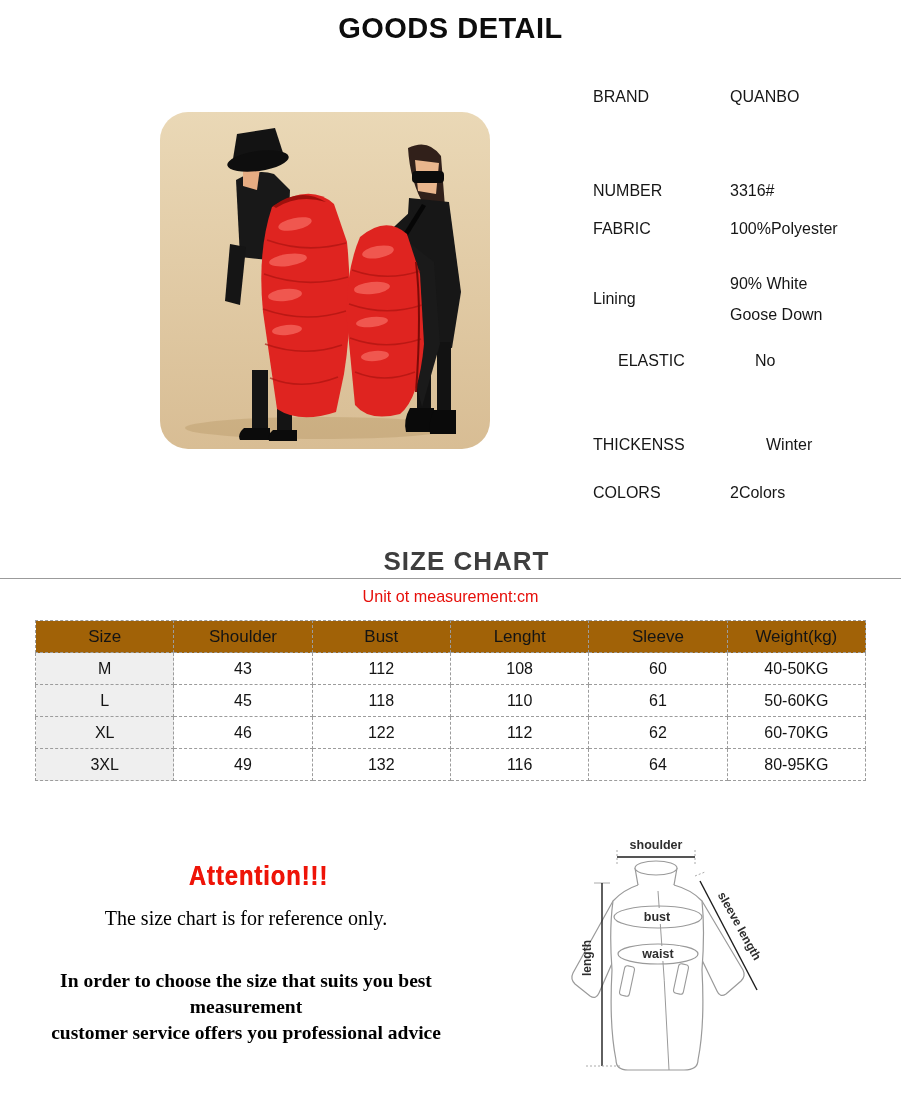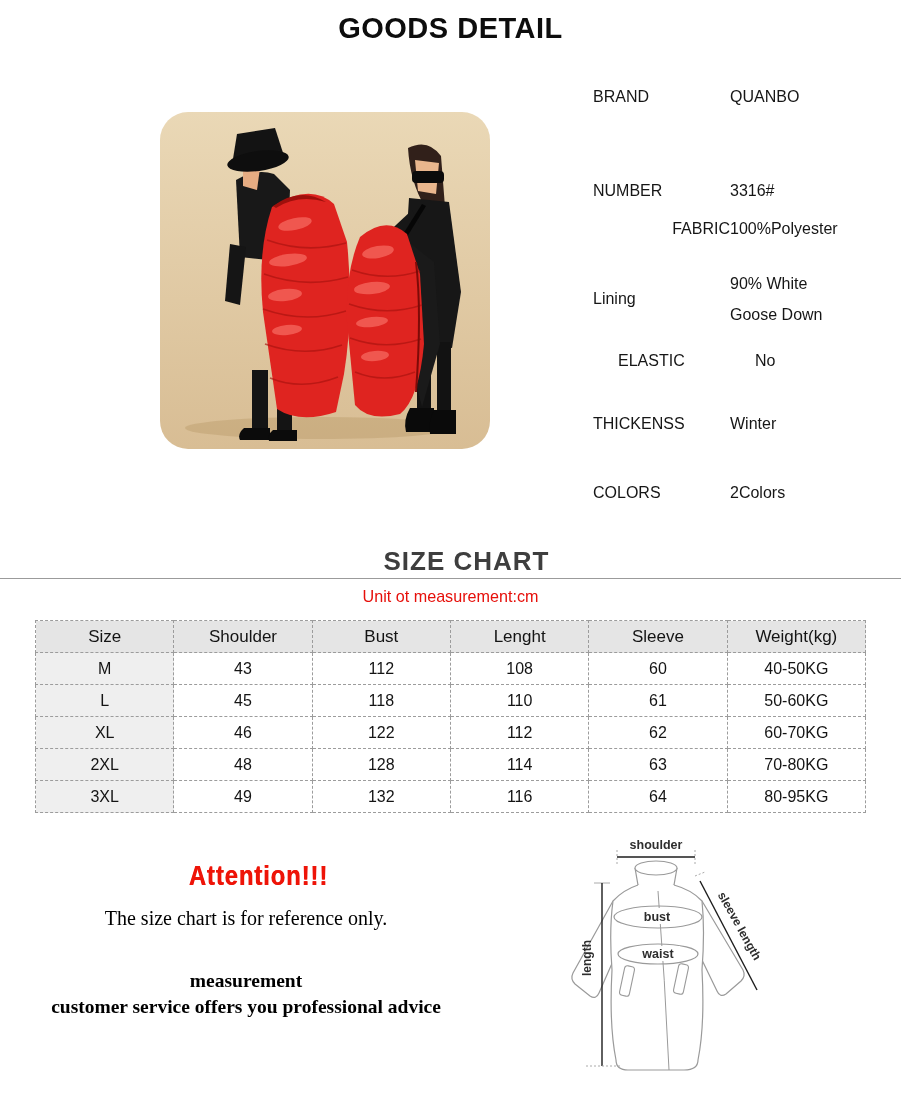--- a/index.html
+++ b/index.html
@@ -15,24 +15,24 @@
     color: #0d0d0d; letter-spacing: 0.5px;
   }
   .photo-wrap { position: absolute; left: 160px; top: 112px; width: 330px; height: 337px; }
   .specs { position: absolute; left: 593px; top: 60px; width: 300px; }
   .spec-row { position: absolute; left: 0; width: 300px; display: flex; align-items: center; }
   .spec-label { width: 137px; font-size: 16px; color: #161616; flex: 0 0 137px; }
   .spec-value { font-size: 16px; color: #161616; }
   .spec-value .vline { line-height: 31px; }
   .row-brand    { top: 28px; }
   .row-number   { top: 94px; margin-top: 28px; }
-  .row-fabric   { top: 160px; text-align: right; }
+  .row-fabric   { top: 160px; }
   .row-lining   { top: 208px; }
   .row-elastic  { top: 292px; margin-left: 25px; }
-  .row-thickenss{ top: 355px; }
+  .row-thickenss{ top: 376px; gap: 36px; }
   .row-colors   { top: 424px; }
 
   .size-chart-title {
     position: absolute; top: 530px; left: 0; width: 901px; margin: 16px;
     text-align: center; font-size: 26px; font-weight: bold;
     color: #3e3e3e; letter-spacing: 1px;
   }
   .divider {
     position: absolute; top: 578px; left: 0; width: 901px; height: 0;
     border-top: 1px solid #9b9b9b;
@@ -44,21 +44,21 @@
   }
   .size-table {
     position: absolute; left: 35px; top: 620px; width: 831px;
     border-collapse: collapse; table-layout: fixed;
   }
   .size-table th, .size-table td {
     border: 1px dashed #9c9c9c; height: 32px; padding: 0;
     text-align: center; vertical-align: middle;
     font-size: 16px; color: #141414; font-weight: normal;
   }
-  .size-table th { background: #e5e5e5; font-size: 17px; }
+  .size-table th { background: #a16207; font-size: 17px; }
   .size-table td:first-child { background: #efefef; }
 
   .attention-heading {
     position: absolute; top: 845px; left: 0; width: 484px;
     text-align: center; margin: 16px;
   }
   .attention-heading span {
     display: inline-block; color: #ee1408; font-size: 25px; font-weight: 900;
     letter-spacing: 1px; transform: scale(0.95, 1.12);
     text-shadow: 0.6px 0 0 #ee1408;
@@ -229,43 +229,36 @@
       </tr>
       <tr>
         <td>XL</td>
         <td>46</td>
         <td>122</td>
         <td>112</td>
         <td>62</td>
         <td>60-70KG</td>
       </tr>
       <tr>
-        <td>2XL</td>
-        <td>48</td>
-        <td>128</td>
-        <td>114</td>
-        <td>63</td>
-        <td>70-80KG</td>
-      </tr>
-      <tr>
         <td>3XL</td>
         <td>49</td>
         <td>132</td>
         <td>116</td>
         <td>64</td>
         <td>80-95KG</td>
       </tr>
     </tbody>
   </table>
 
   <h3 class="attention-heading">
     <span>Attention!!!</span>
   </h3>
   <div class="ref-note">The size chart is for reference only.</div>
   <div class="advice-note">
+    <div>In order to choose the size that suits you best</div>
     <div>measurement</div>
     <div>customer service offers you professional advice</div>
   </div>
 
   <div class="diagram-wrap">
     <svg width="238" height="268" viewBox="0 0 238 268">
 
       <line x1="65" y1="20" x2="65" y2="35" stroke="#aaaaaa" stroke-width="1" stroke-dasharray="2,2"></line>
       <line x1="143" y1="20" x2="143" y2="35" stroke="#aaaaaa" stroke-width="1" stroke-dasharray="2,2"></line>
       <line x1="65" y1="27" x2="143" y2="27" stroke="#1c1c1c" stroke-width="1.6"></line>

